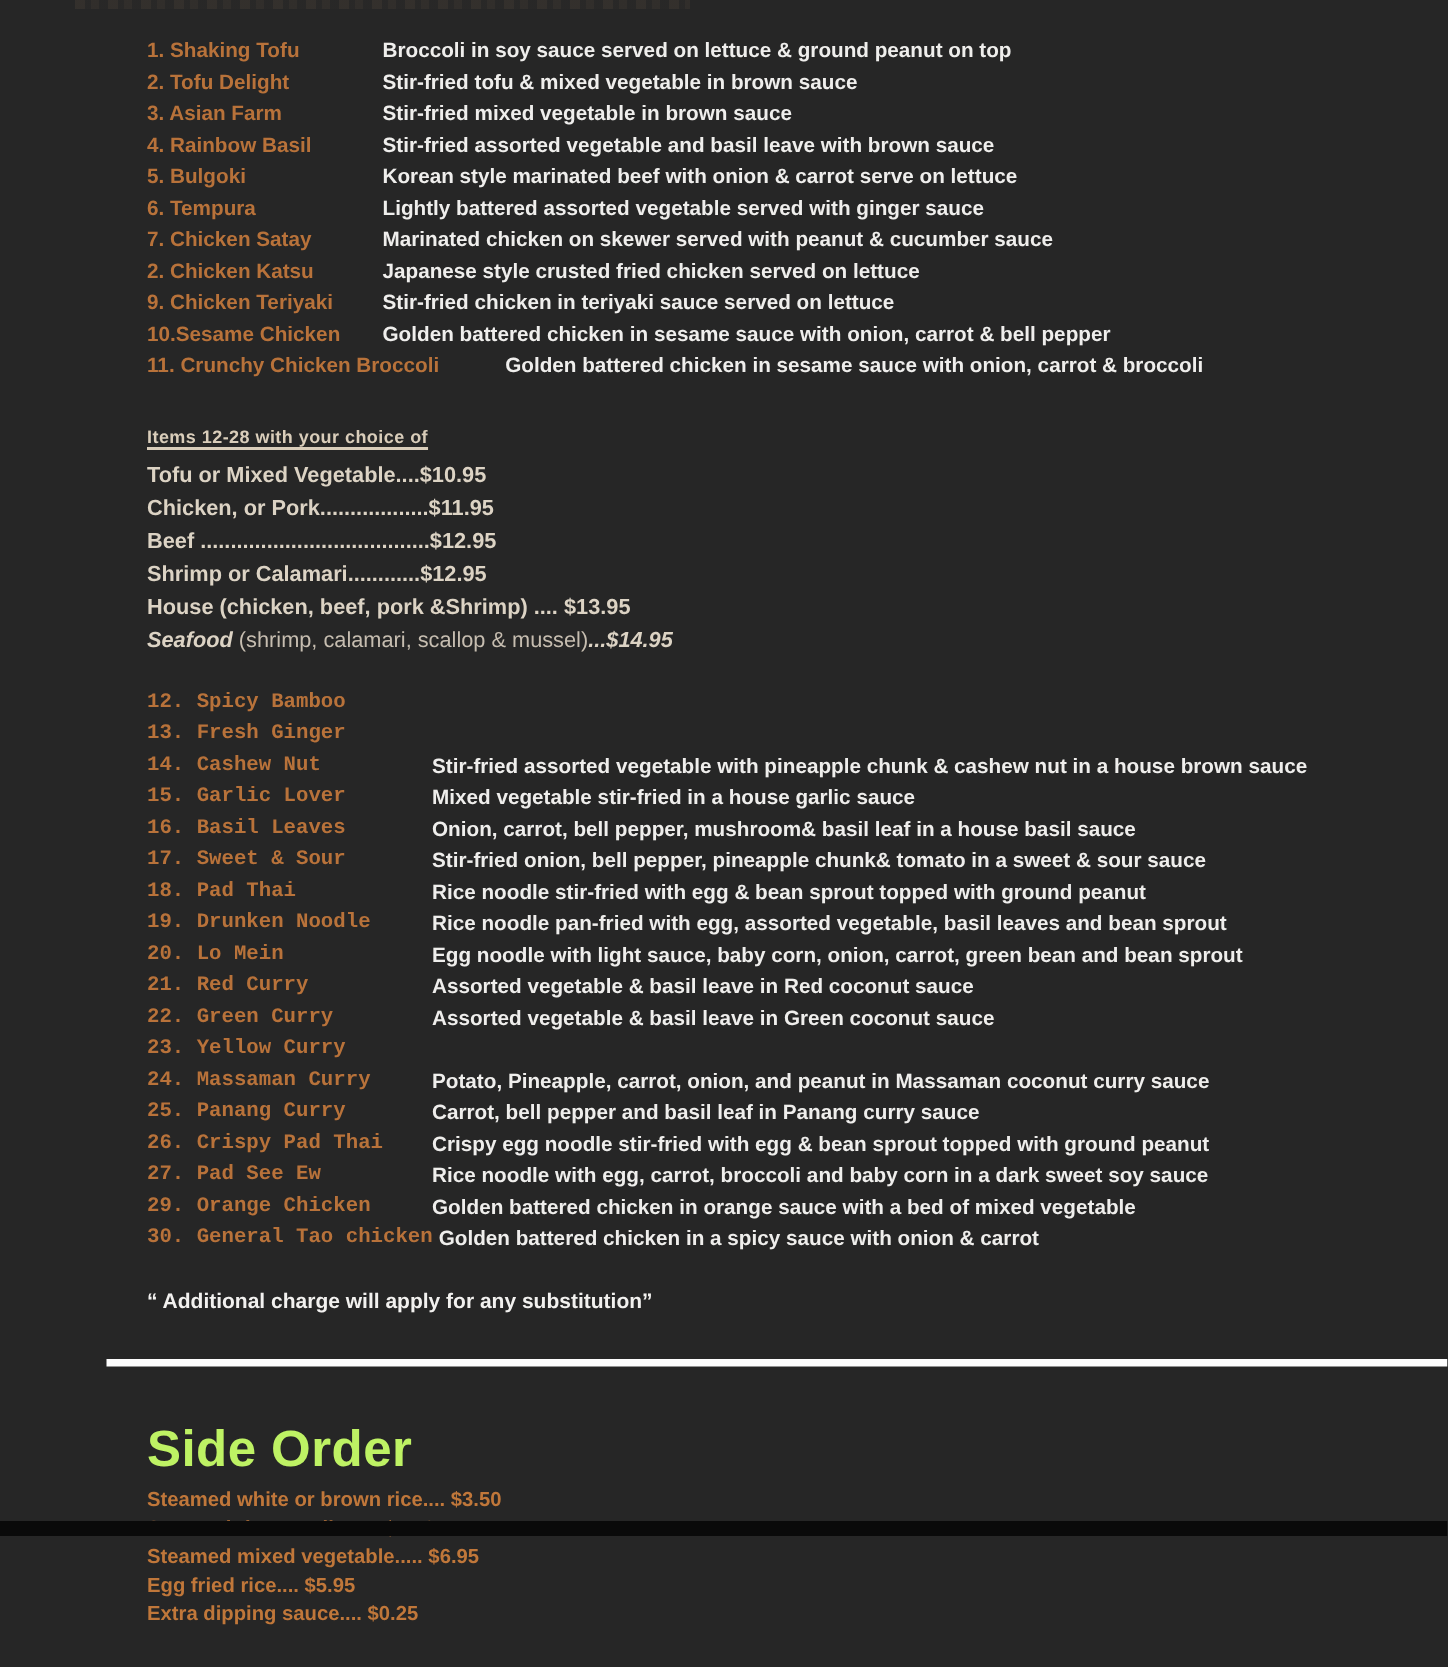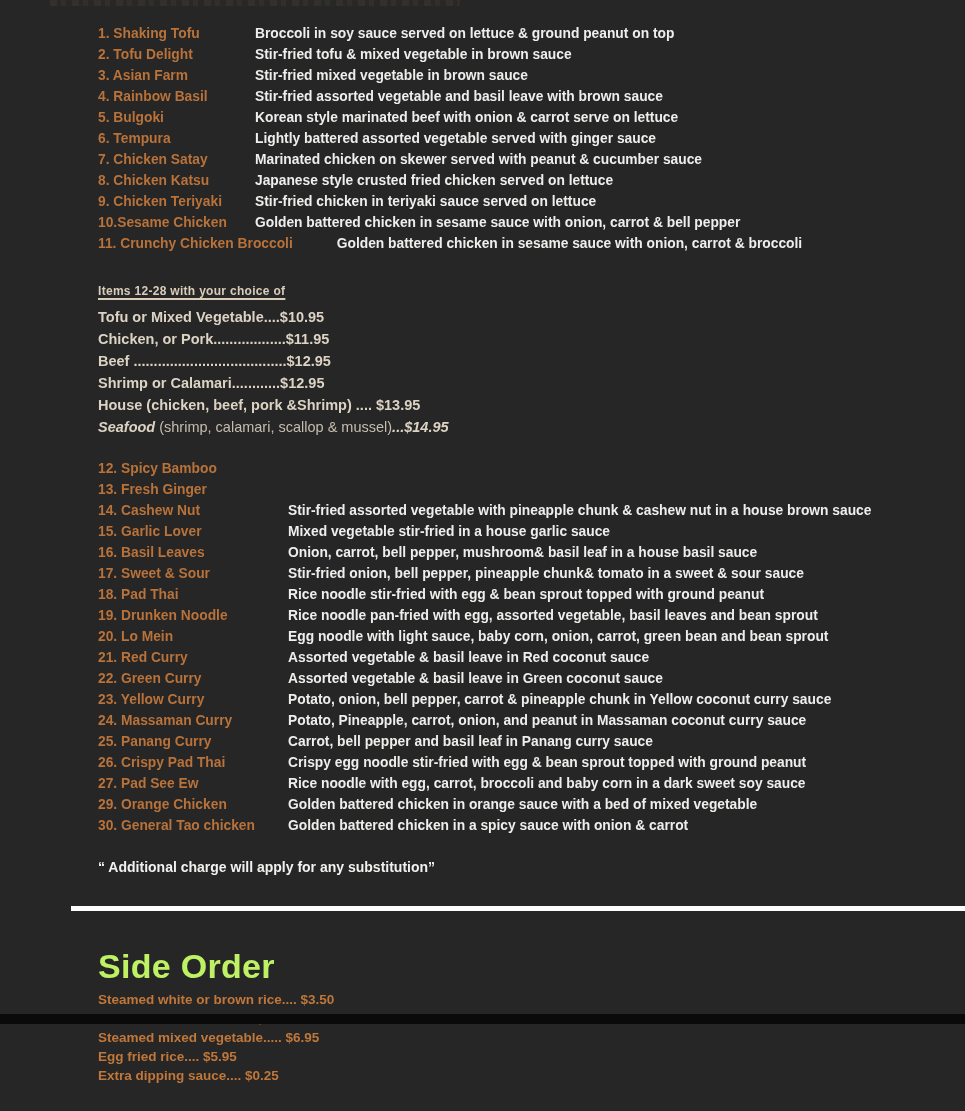--- a/index.html
+++ b/index.html
@@ -18,21 +18,21 @@
       rgba(150,120,90,0.22) 0 7px, rgba(150,120,90,0.05) 7px 11px,
       rgba(150,120,90,0.18) 11px 16px, rgba(150,120,90,0.04) 16px 22px);
     opacity:.55;
   }
   .content{padding-left:50px;}
   
   .menu-list .row{display:flex;line-height:21px;font-size:13.8px;}
   .list-top{padding-top:23px;}
   .list-top .iname{min-width:153px;}
   .list-main{padding-top:20px;}
-  .list-main .iname{min-width:186px;}
+  .list-main .iname{min-width:186px;font-family:Liberation Mono, monospace;}
   .iname{color:#b8723a;font-weight:700;flex-shrink:0;padding-right:4px;}
   .idesc{color:#efeeec;font-weight:700;}
   .wide-name .idesc{padding-left:40px;}
   
   .choice-heading{
     margin:26px 0 0 0;font-size:12px;line-height:22px;
     font-weight:700;color:#d9cdba;
     text-decoration:underline;text-decoration-thickness:2px;text-underline-offset:3px;
     letter-spacing:.3px;
   }
@@ -84,21 +84,21 @@
         </div>
         <div class="row">
           <span class="iname">6. Tempura</span>
           <span class="idesc">Lightly battered assorted vegetable served with ginger sauce</span>
         </div>
         <div class="row">
           <span class="iname">7. Chicken Satay</span>
           <span class="idesc">Marinated chicken on skewer served with peanut &amp; cucumber sauce</span>
         </div>
         <div class="row">
-          <span class="iname">8. Chicken Katsu</span>
+          <span class="iname">2. Chicken Katsu</span>
           <span class="idesc">Japanese style crusted fried chicken served on lettuce</span>
         </div>
         <div class="row">
           <span class="iname">9. Chicken Teriyaki</span>
           <span class="idesc">Stir-fried chicken in teriyaki sauce served on lettuce</span>
         </div>
         <div class="row">
           <span class="iname">10.Sesame Chicken</span>
           <span class="idesc">Golden battered chicken in sesame sauce with onion, carrot &amp; bell pepper</span>
         </div>
@@ -159,21 +159,20 @@
         <div class="row">
           <span class="iname">21. Red Curry</span>
           <span class="idesc">Assorted vegetable &amp; basil leave in Red coconut sauce</span>
         </div>
         <div class="row">
           <span class="iname">22. Green Curry</span>
           <span class="idesc">Assorted vegetable &amp; basil leave in Green coconut sauce</span>
         </div>
         <div class="row">
           <span class="iname">23. Yellow Curry</span>
-          <span class="idesc">Potato, onion, bell pepper, carrot &amp; pineapple chunk in Yellow coconut curry sauce</span>
         </div>
         <div class="row">
           <span class="iname">24. Massaman Curry</span>
           <span class="idesc">Potato, Pineapple, carrot, onion, and peanut in Massaman coconut curry sauce</span>
         </div>
         <div class="row">
           <span class="iname">25. Panang Curry</span>
           <span class="idesc">Carrot, bell pepper and basil leaf in Panang curry sauce</span>
         </div>
         <div class="row">

